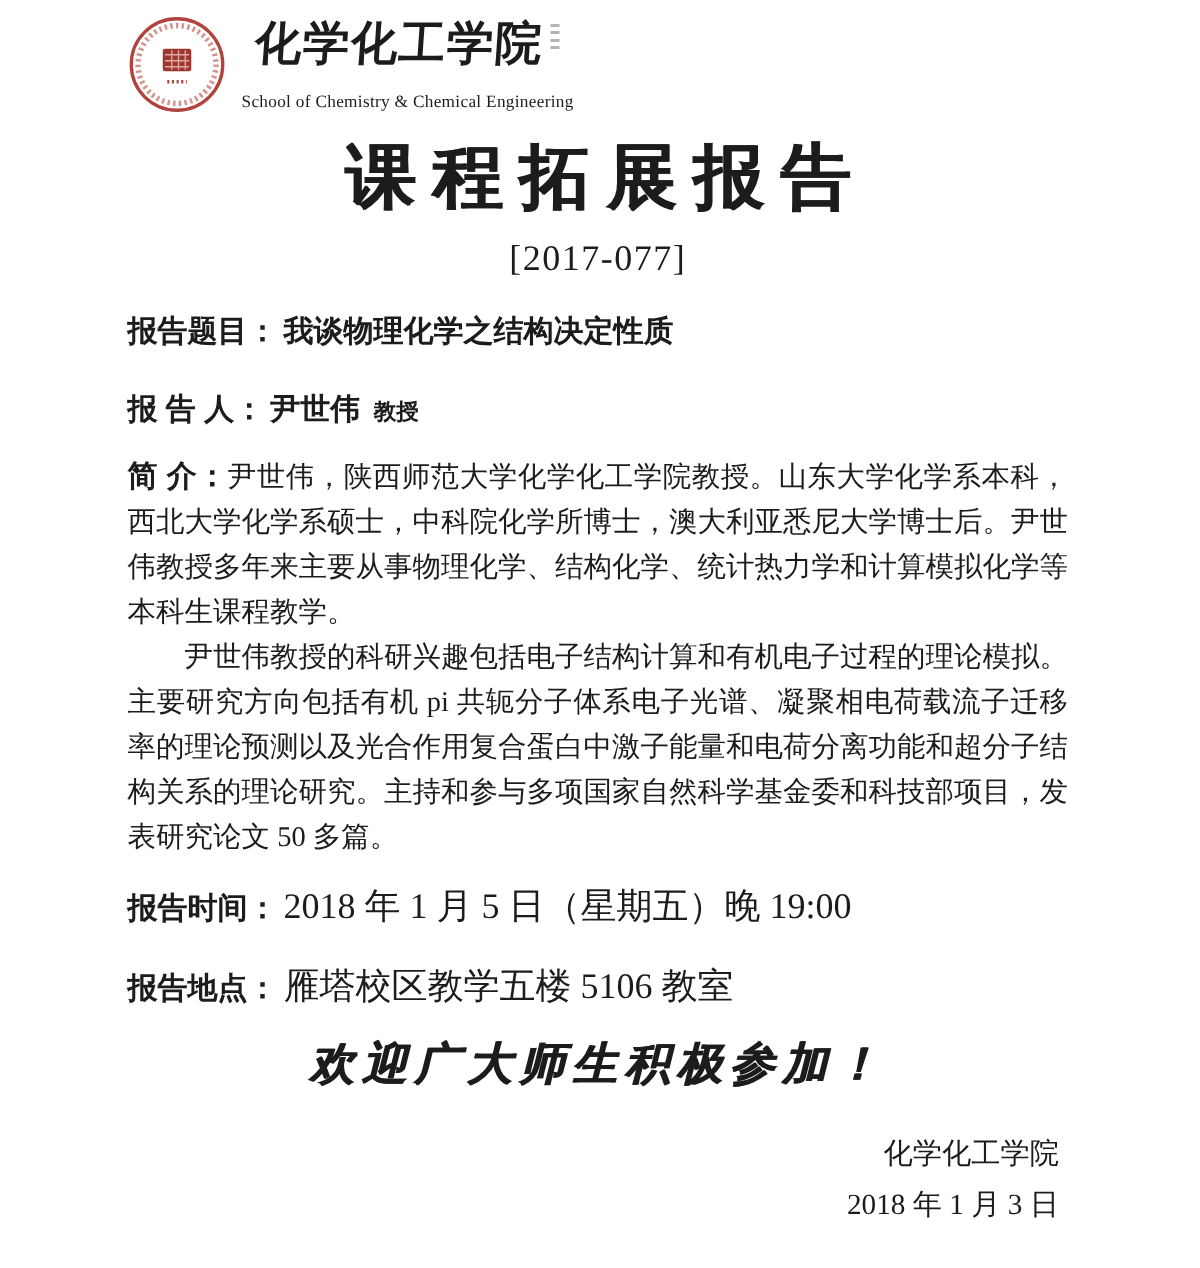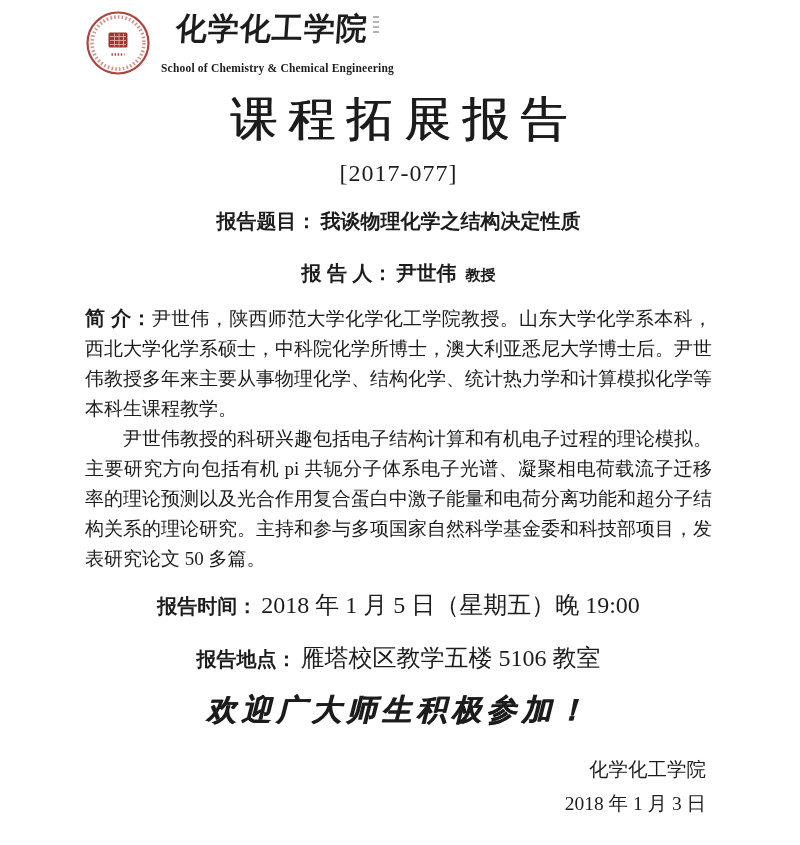--- a/index.html
+++ b/index.html
@@ -42,55 +42,55 @@
   }
   .logo-mark {
     display: inline-block;
     width: 6px; height: 17px;
     margin: 4px 0 0 5px;
     background: repeating-linear-gradient(#8a8a8a 0 2px, transparent 2px 5px);
     opacity: .65;
   }
   .logo-en {
     font-size: 11.5px;
-    font-weight: 700;
+    font-weight: 400;
     letter-spacing: 0.2px;
     margin-top: 16px;
     white-space: nowrap;
     font-family: "Liberation Serif", "DejaVu Serif", serif;
   }
 
   
   .page-title {
     margin-top: 12px;
     text-align: center;
     font-size: 47px;
     line-height: 58px;
-    font-weight: 400;
+    font-weight: 700;
     letter-spacing: 11px;
     padding-left: 11px; 
     text-shadow: 1px 0 0 currentColor;
     white-space: nowrap;
   }
   .report-number {
     margin-top: 13px;
     text-align: center;
     font-size: 24px;
     line-height: 24px;
     letter-spacing: 1px;
   }
 
   
   .content { margin-top: 22px; }
   .label {
     font-family: "Liberation Sans", "DejaVu Sans", sans-serif;
     font-weight: 700;
     font-size: 20px;
   }
-  .field { line-height: 28px; text-align: center; }
+  .field { line-height: 28px; }
   .field + .field { margin-top: 22px; }
   .topic-value {
     font-family: "Liberation Sans", "DejaVu Sans", sans-serif;
     font-weight: 700;
     font-size: 20px;
     margin-left: 4px;
   }
   .speaker-name {
     font-family: "Liberation Sans", "DejaVu Sans", sans-serif;
     font-weight: 700;

